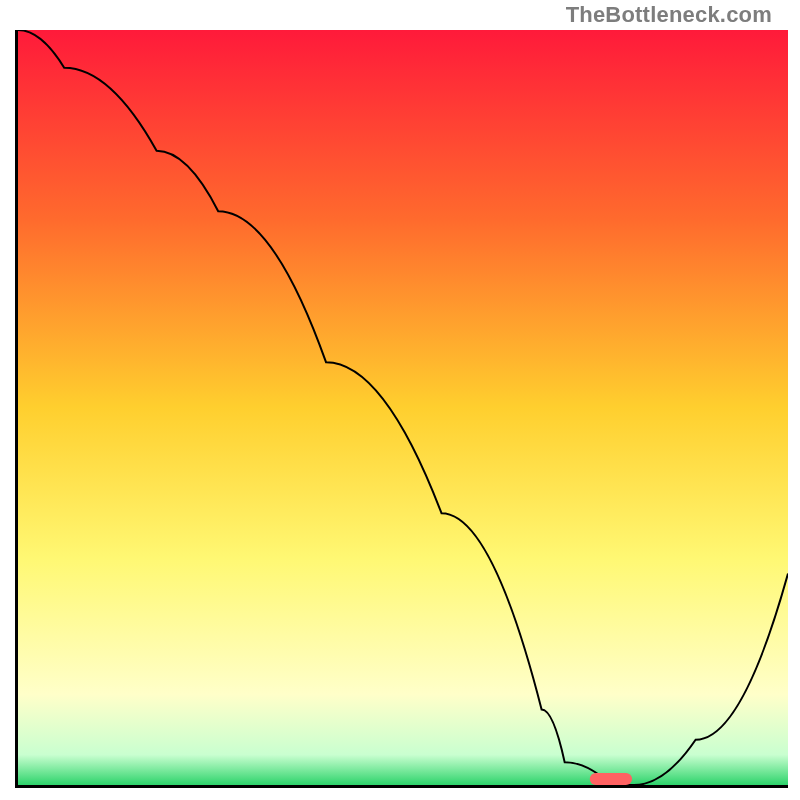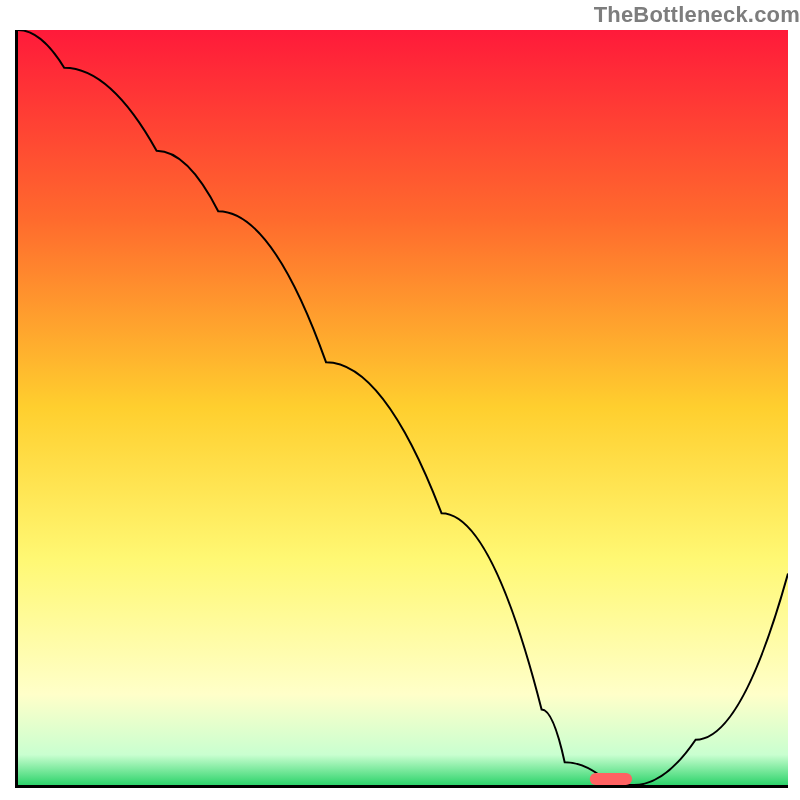--- a/index.html
+++ b/index.html
@@ -6,21 +6,21 @@
     margin: 0;
     padding: 0;
     width: 800px;
     height: 800px;
     background: #ffffff;
     font-family: Arial, Helvetica, sans-serif;
   }
   .watermark {
     position: absolute;
     top: 2px;
-    right: 0;
+    right: 28px;
     font-size: 22px;
     font-weight: bold;
     color: #7d7d7d;
     letter-spacing: 0.2px;
   }
   .plot-area {
     position: absolute;
     left: 15px;
     top: 30px;
     width: 770px;

